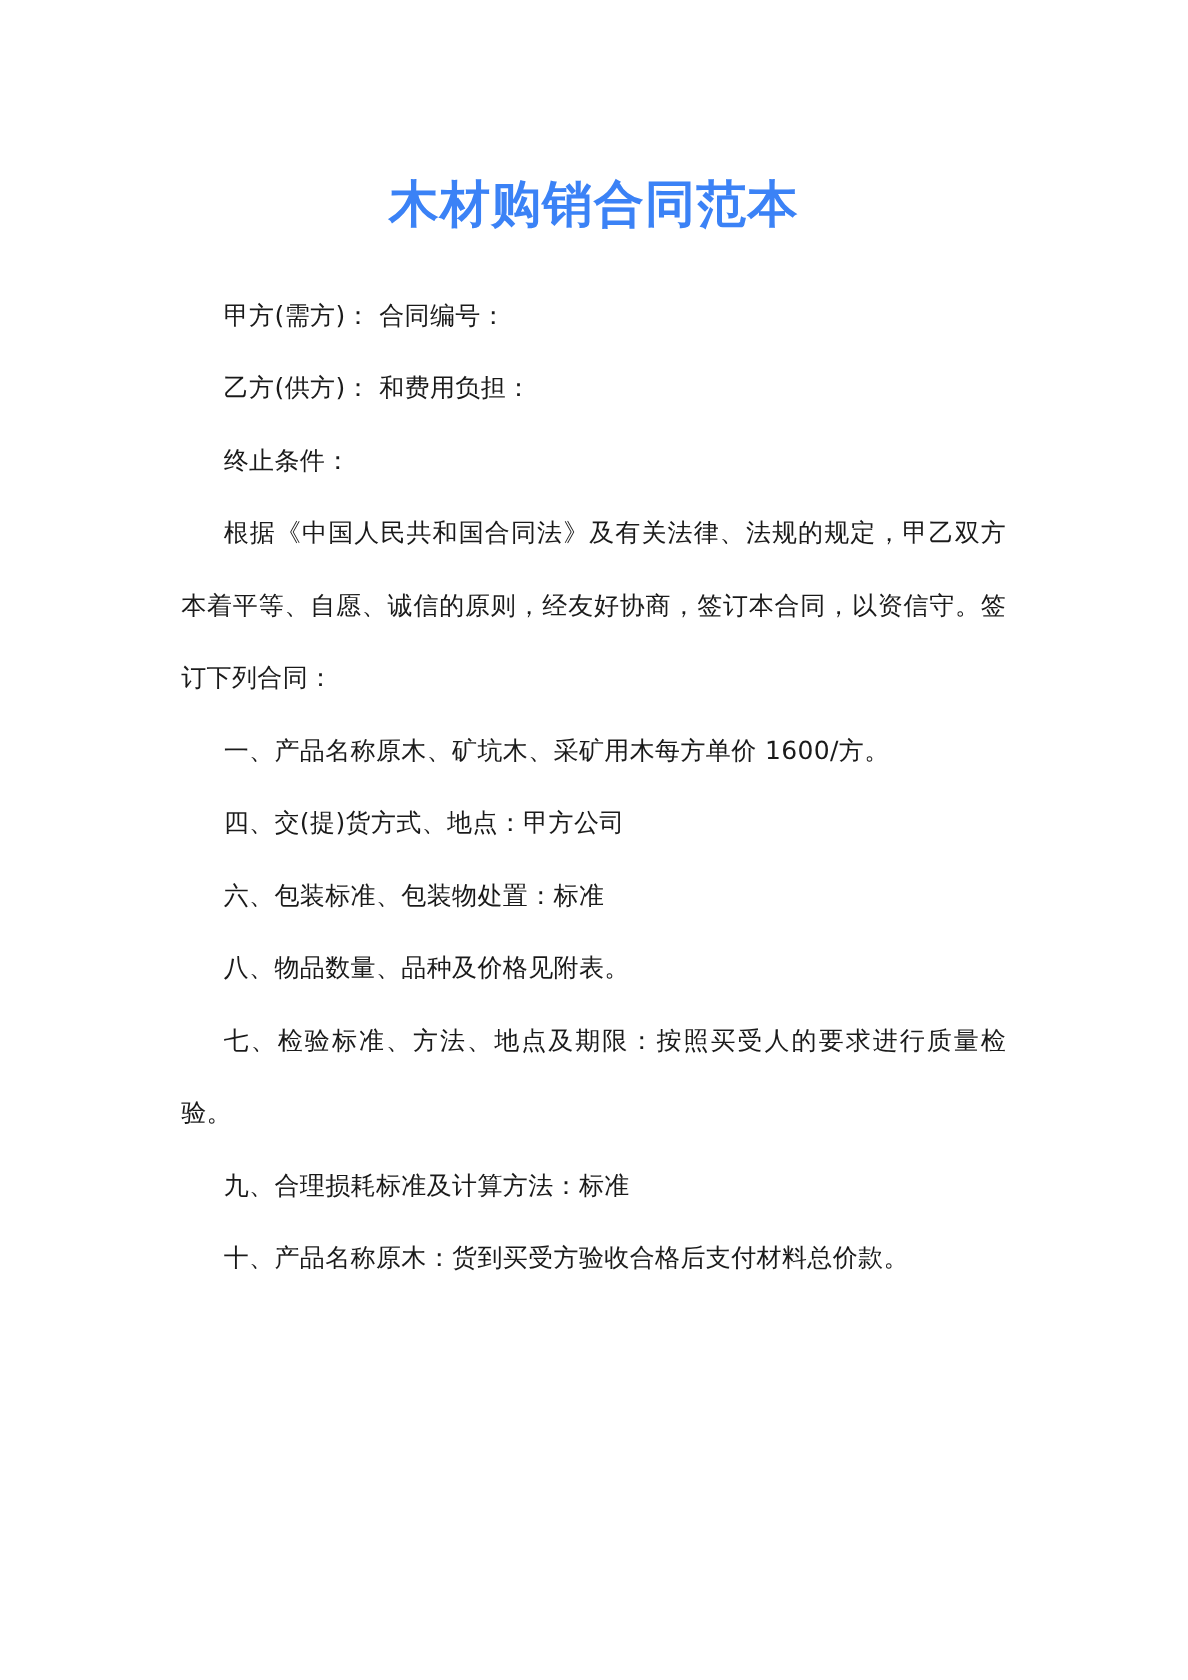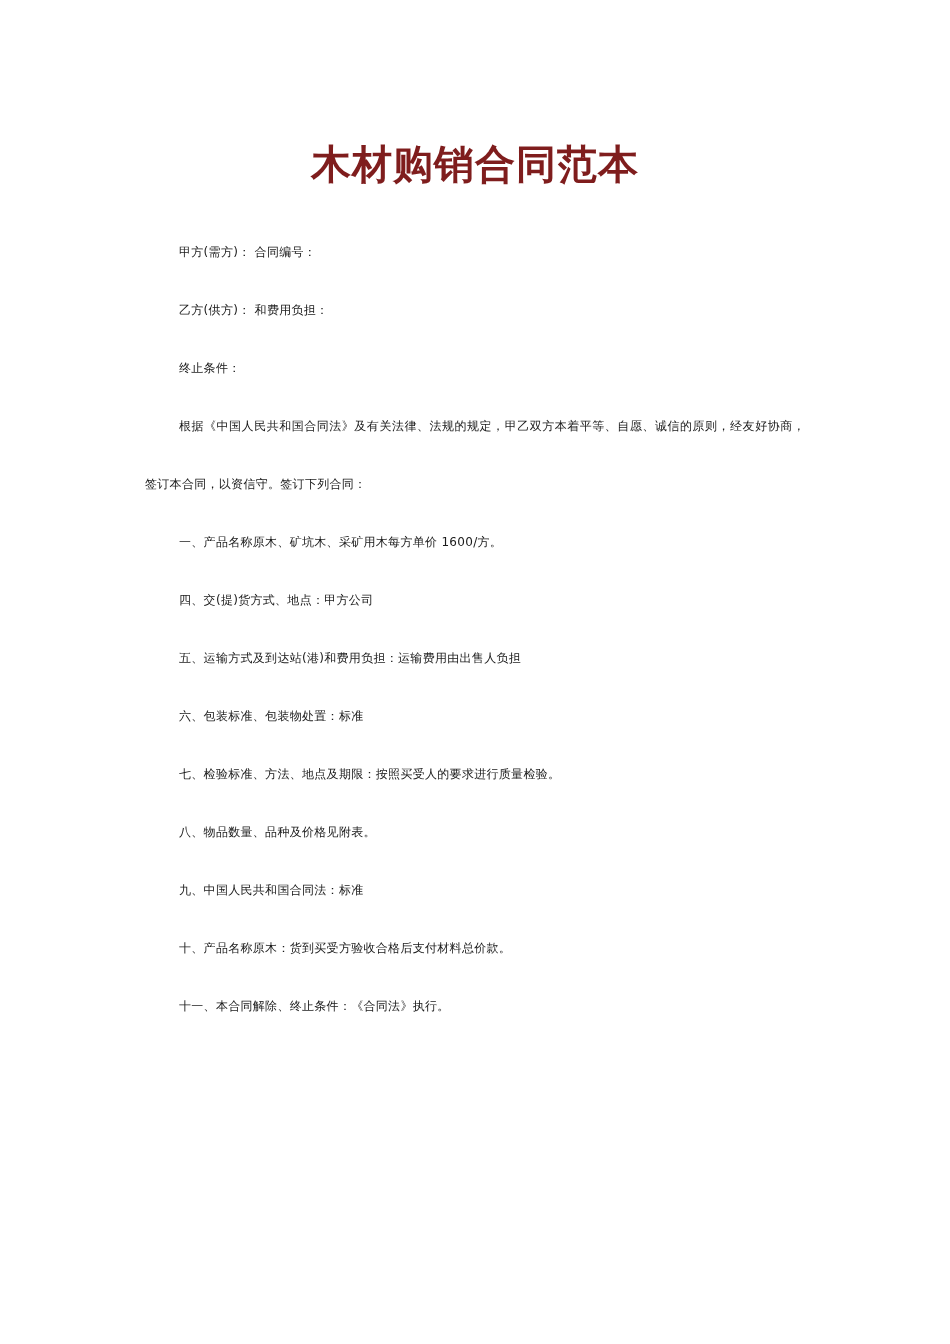--- a/index.html
+++ b/index.html
@@ -22,54 +22,52 @@
       width: 660px;
     }
     .title {
       position: absolute;
       left: 0;
       top: 138px;
       width: 660px;
       text-align: center;
       font-size: 40px;
       font-weight: bold;
-      color: #7f1d1d;
+      color: #3b82f6;
       letter-spacing: 1px;
       line-height: 52px;
       margin: 0;
     }
     .body {
       position: absolute;
       left: 0;
       top: 223px;
       width: 660px;
     }
     .para {
       margin: 0;
-      font-size: 12px;
+      font-size: 20px;
       line-height: 58px;
       text-indent: 34px;
       text-align: justify;
       letter-spacing: 0.3px;
     }
   </style>
 </head>
 <body>
 
 <div class="page">
   <h1 class="title">木材购销合同范本</h1>
 
   <div class="body">
     <p class="para">甲方(需方)： 合同编号：</p>
     <p class="para">乙方(供方)： 和费用负担：</p>
     <p class="para">终止条件：</p>
     <p class="para">根据《中国人民共和国合同法》及有关法律、法规的规定，甲乙双方本着平等、自愿、诚信的原则，经友好协商，签订本合同，以资信守。签订下列合同：</p>
     <p class="para">一、产品名称原木、矿坑木、采矿用木每方单价 1600/方。</p>
     <p class="para">四、交(提)货方式、地点：甲方公司</p>
-    <p class="para">五、运输方式及到达站(港)和费用负担：运输费用由出售人负担</p>
     <p class="para">六、包装标准、包装物处置：标准</p>
+    <p class="para">八、物品数量、品种及价格见附表。</p>
     <p class="para">七、检验标准、方法、地点及期限：按照买受人的要求进行质量检验。</p>
-    <p class="para">八、物品数量、品种及价格见附表。</p>
-    <p class="para">九、中国人民共和国合同法：标准</p>
+    <p class="para">九、合理损耗标准及计算方法：标准</p>
     <p class="para">十、产品名称原木：货到买受方验收合格后支付材料总价款。</p>
-    <p class="para">十一、本合同解除、终止条件：《合同法》执行。</p>
   </div>
 </div>
 
 </body></html>

